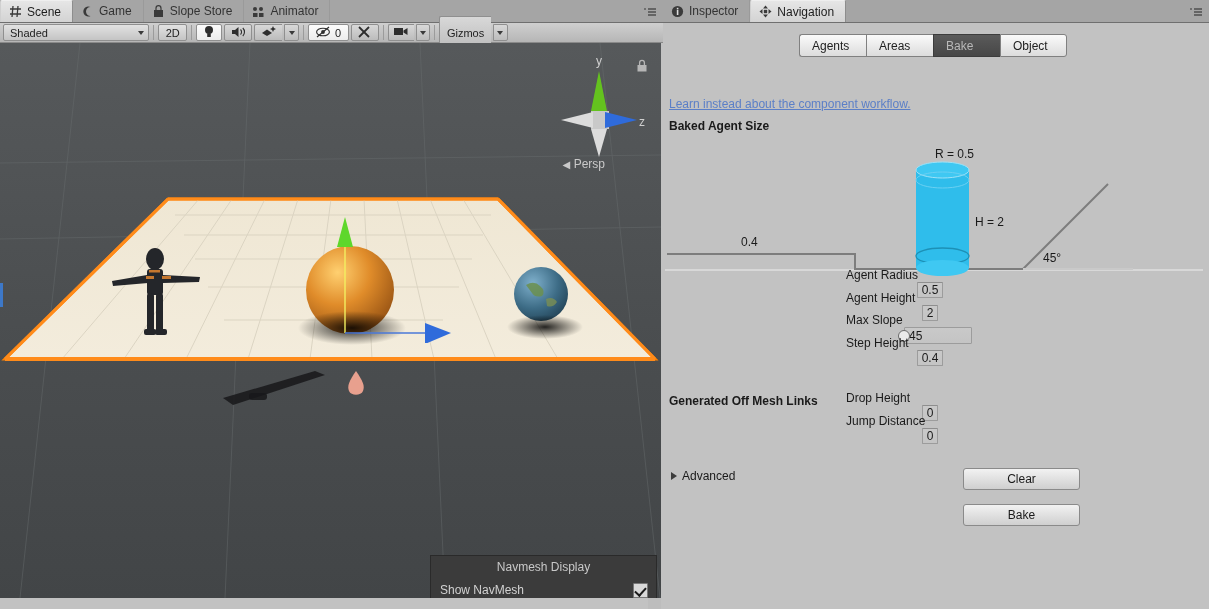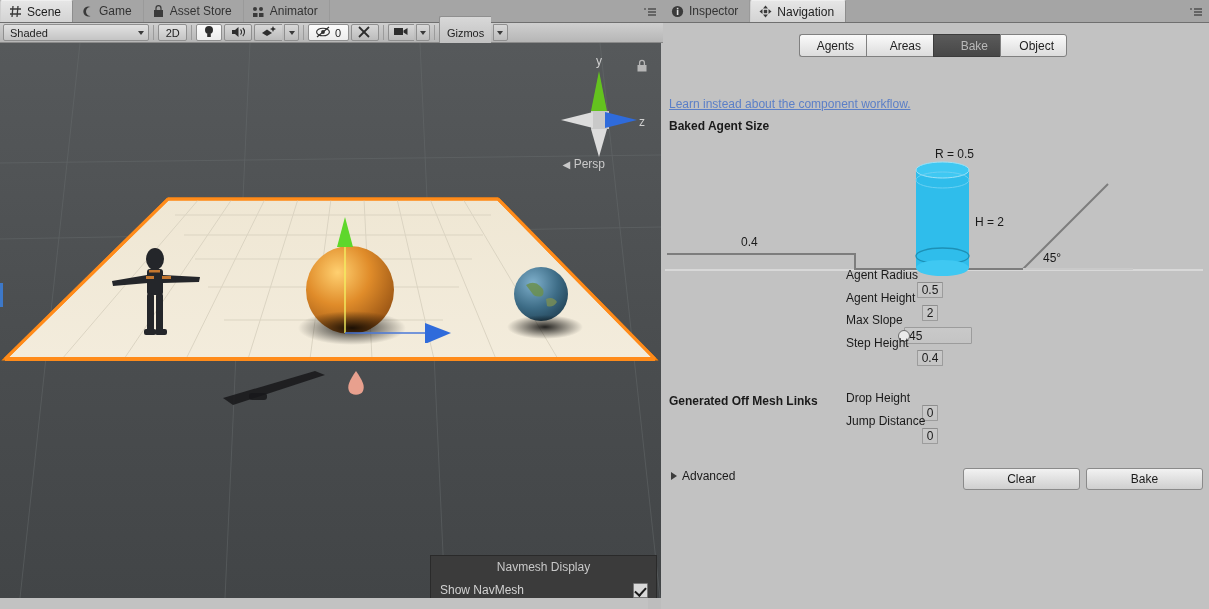--- a/index.html
+++ b/index.html
@@ -130,21 +130,21 @@
     position: absolute; left: 663px; top: 23px; width: 546px; height: 586px;
     background: #c2c2c2;
   }
   #modeTabs {
     position: absolute; left: 136px; top: 11px;
     display: flex; height: 23px;
     border: 1px solid #78787 8;
   }
   .mtab {
     min-width: 67px; height: 23px; padding: 0 12px;
-    display: flex; align-items: center; justify-content: flex-end;
+    display: flex; align-items: center; justify-content: flex-start;
     font-size: 12px; color: #222;
     background: linear-gradient(#fafafa, #dcdcdc);
     border: 1px solid #808080; border-right-width: 0;
   }
   .mtab:first-child { border-radius: 3px 0 0 3px; }
   .mtab:last-child { border-right-width: 1px; border-radius: 0 3px 3px 0; }
   .mtab.active {
     background: linear-gradient(#5a5a5a, #474747);
     color: #b9b9b9;
     border-color: #3c3c3c;
@@ -203,21 +203,21 @@
     display: flex; align-items: center; gap: 5px;
     font-size: 12px; color: #1a1a1a;
   }
   .foldarrow {
     width: 0; height: 0; border-top: 4px solid transparent;
     border-bottom: 4px solid transparent; border-left: 6px solid #3d3d3d;
   }
 
   #actionButtons {
     position: absolute; left: 963px; top: 468px;
-    display: flex; gap: 6px;
+    display: flex; gap: 14px; flex-direction: column;
   }
   .abtn {
     width: 117px; height: 22px;
     background: linear-gradient(#f2f2f2, #cfcfcf);
     border: 1px solid #8a8a8a; border-radius: 3px;
     display: flex; align-items: center; justify-content: center;
     font-size: 12px; color: #1a1a1a;
   }
 </style>
 </head>
@@ -244,21 +244,21 @@
       </span>
       <span>Game</span>
     </div>
     <div class="tab">
       <span class="ticon">
         <svg width="13" height="13" viewBox="0 0 13 13">
             <rect x="2" y="5" width="9" height="7" fill="#3a3a3a"></rect>
         <path d="M4 5 V3.2 A2.5 2.5 0 0 1 9 3.2 V5" stroke="#3a3a3a" stroke-width="1.2" fill="none"></path>
           </svg>
       </span>
-      <span>Asset Store</span>
+      <span>Slope Store</span>
     </div>
     <div class="tab">
       <span class="ticon">
         <svg width="13" height="13" viewBox="0 0 13 13">
             <g fill="#3a3a3a">
           <circle cx="3" cy="4" r="2"></circle>
               <circle cx="9" cy="4" r="2"></circle>
               <rect x="1" y="8" width="4.5" height="4"></rect>
               <rect x="7" y="8" width="4.5" height="4"></rect>
             </g>

